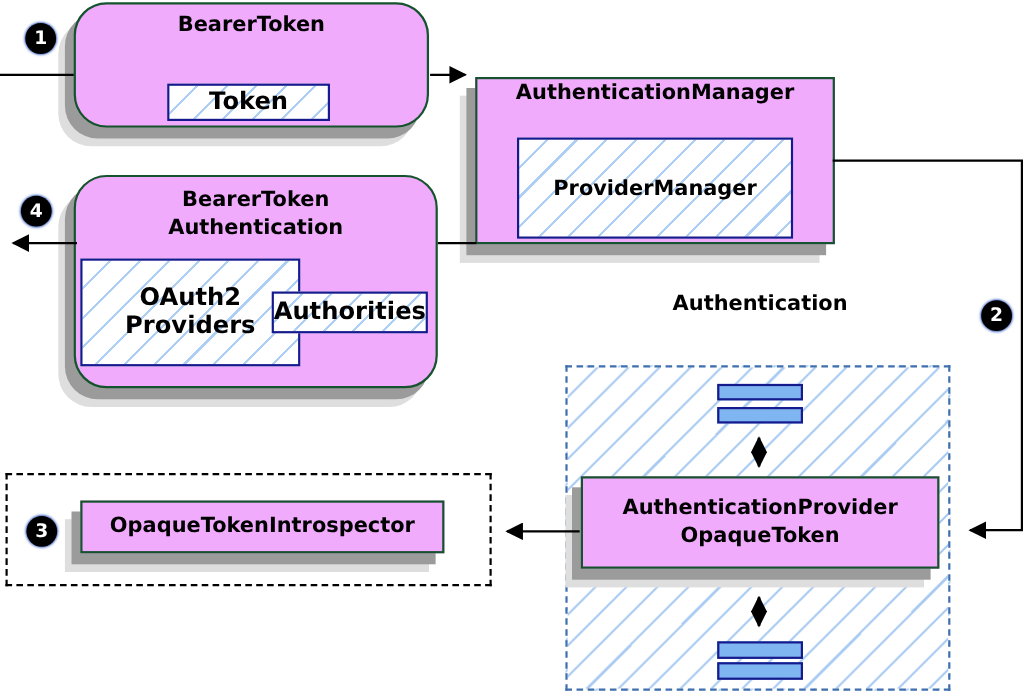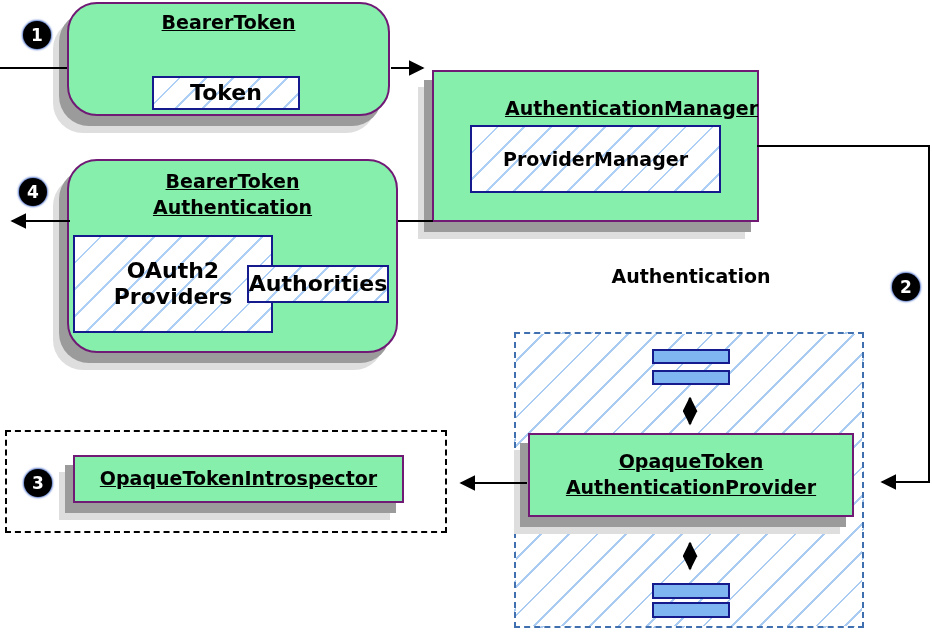--- a/index.html
+++ b/index.html
@@ -1,22 +1,22 @@
 <!DOCTYPE html>
 <html><head>
 <meta charset="utf-8">
 <style>
   html,body{margin:0;padding:0;background:#fff;}
   #canvas{
     position:relative;width:932px;height:635px;background:#ffffff;overflow:hidden;
     font-family:"DejaVu Sans","Liberation Sans",sans-serif;font-weight:bold;color:#000;
   }
   .node{
-    position:absolute;background:#86efac;border:2px solid #701a75;box-sizing:border-box;
-    box-shadow:-8px 10px 0 #9B9B9B,-14px 17px 0 #DEDEDE;z-index:2;text-decoration:underline;
+    position:absolute;background:#f0abfc;border:2px solid #14532d;box-sizing:border-box;
+    box-shadow:-8px 10px 0 #9B9B9B,-14px 17px 0 #DEDEDE;z-index:2;
   }
   .rounded{border-radius:30px;}
   .title{width:100%;text-align:center;font-size:19px;line-height:1.35;}
   .hatchbox{
     position:absolute;box-sizing:border-box;border:2px solid #151B8D;
     background:repeating-linear-gradient(135deg,rgba(0,0,0,0) 0 17px,#AECFF5 17px 19px),#fff;
     display:flex;align-items:center;justify-content:center;text-align:center;
     font-size:22px;line-height:1.18;z-index:3;
   }
   .providers-area{
@@ -52,24 +52,24 @@
   <div class="node rounded" style="left:67px;top:2px;width:323px;height:114px;">
     <div class="title" style="margin-top:6px;">
       <div>BearerToken</div>
     </div>
     <div class="hatchbox" style="left:83px;top:72px;width:148px;height:34px;">
       <span>Token</span>
     </div>
   </div>
 
   <div class="node" style="left:432px;top:70px;width:327px;height:152px;">
-    <div class="title" style="margin-top:24px;padding-left:36px;">
+    <div class="title" style="margin-top:0;">
       <span>AuthenticationManager</span>
     </div>
-    <div class="hatchbox" style="left:36px;top:53px;width:251px;height:68px;font-size:19px;">
+    <div class="hatchbox" style="left:36px;top:53px;width:251px;height:92px;font-size:19px;">
       <span>ProviderManager</span>
     </div>
   </div>
 
   <div class="node rounded" style="left:67px;top:159px;width:331px;height:194px;">
     <div class="title" style="margin-top:8px;">
       <div>BearerToken</div>
       <div>Authentication</div>
     </div>
     <div class="hatchbox flex-center" style="left:4px;top:74px;width:200px;height:98px;">
@@ -85,22 +85,22 @@
     <div>Authentication</div>
   </div>
 
   <div class="providers-area"></div>
 
   <div class="bar" style="left:652px;top:349px;height:15px;"></div>
   <div class="bar" style="left:652px;top:370px;height:15px;"></div>
 
   <div class="node flex-center" style="left:528px;top:433px;width:326px;height:84px;">
     <div class="title">
+      <div>AuthenticationProvider</div>
       <div>OpaqueToken</div>
-      <div>AuthenticationProvider</div>
     </div>
   </div>
 
   <div class="bar" style="left:652px;top:583px;height:16px;"></div>
   <div class="bar" style="left:652px;top:602px;height:16px;"></div>
 
   <div class="introspector-area"></div>
   <div class="node flex-center" style="left:73px;top:455px;width:331px;height:48px;">
     <div class="title">
       <span>OpaqueTokenIntrospector</span>

